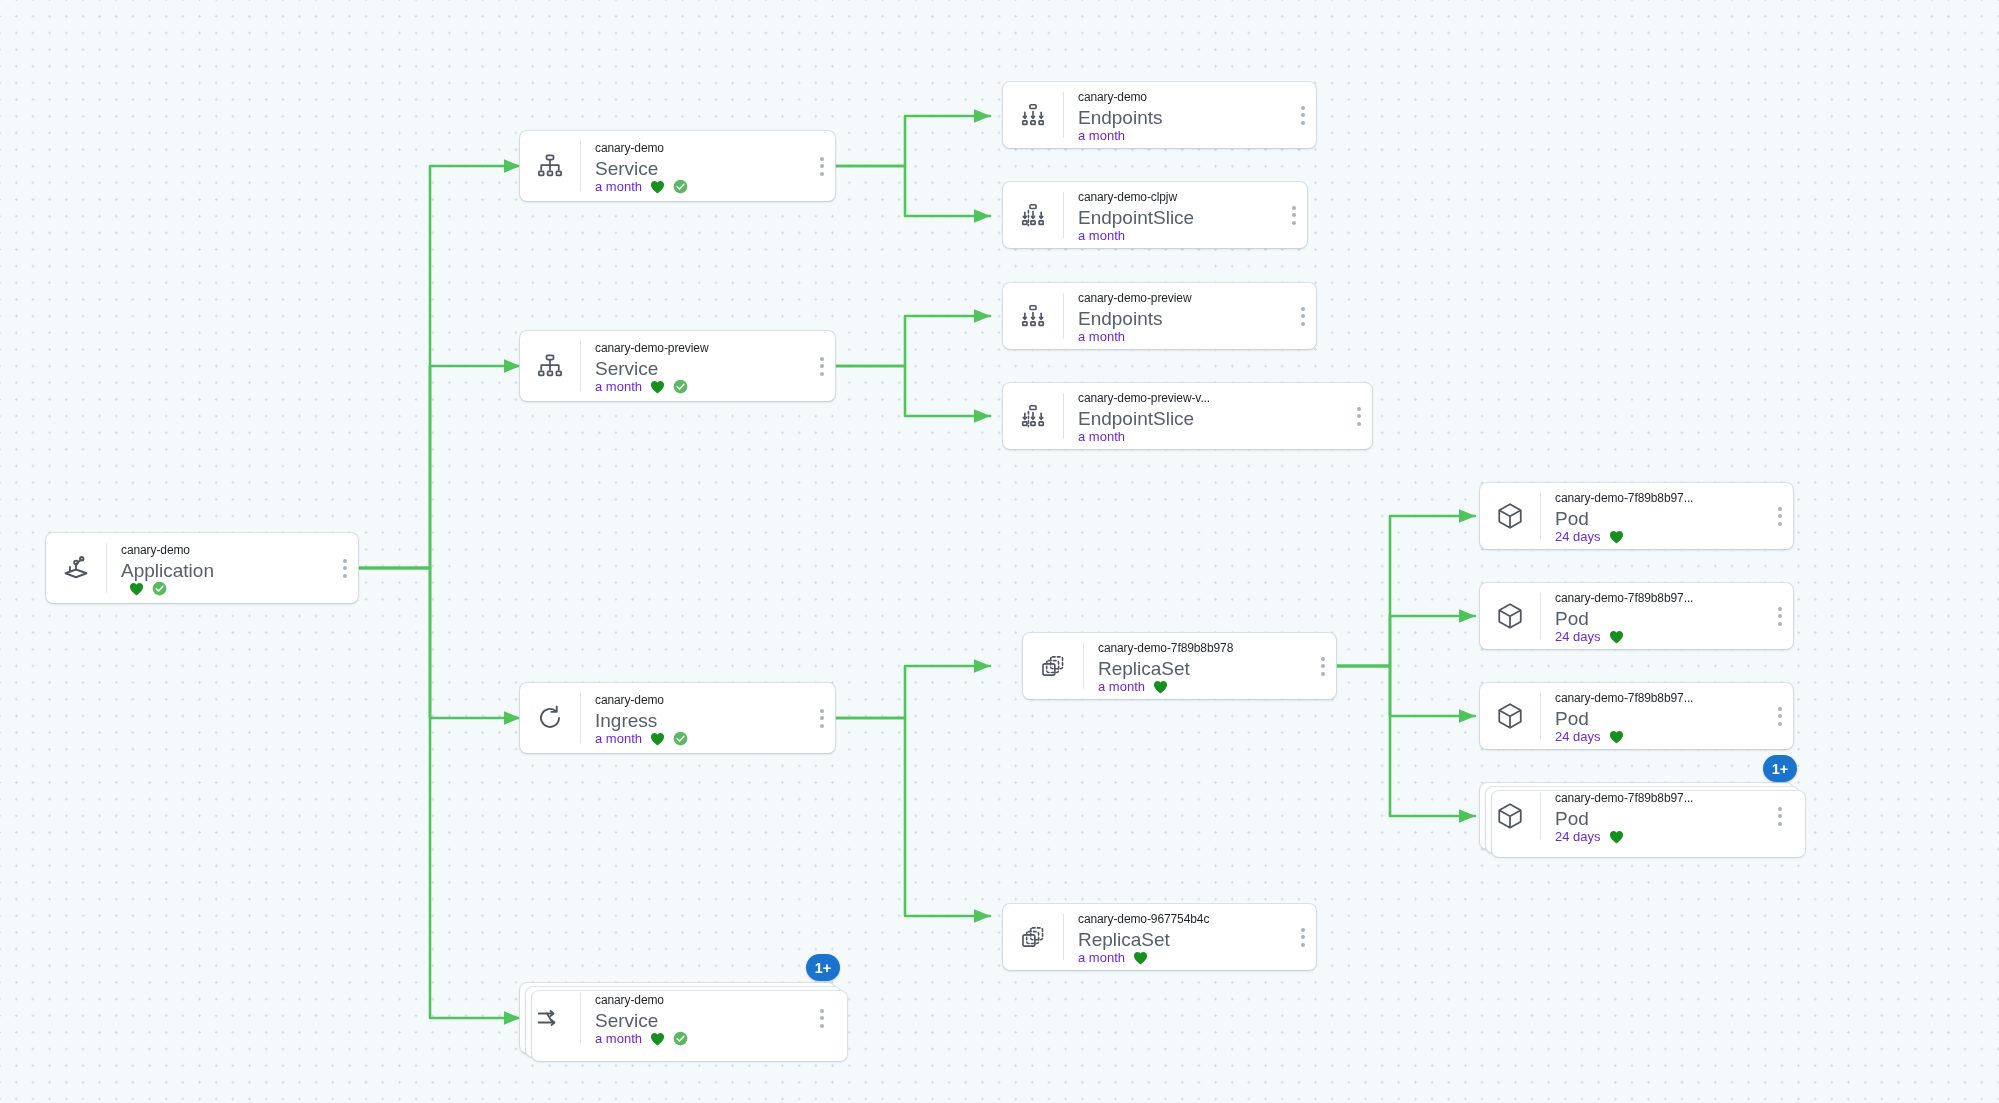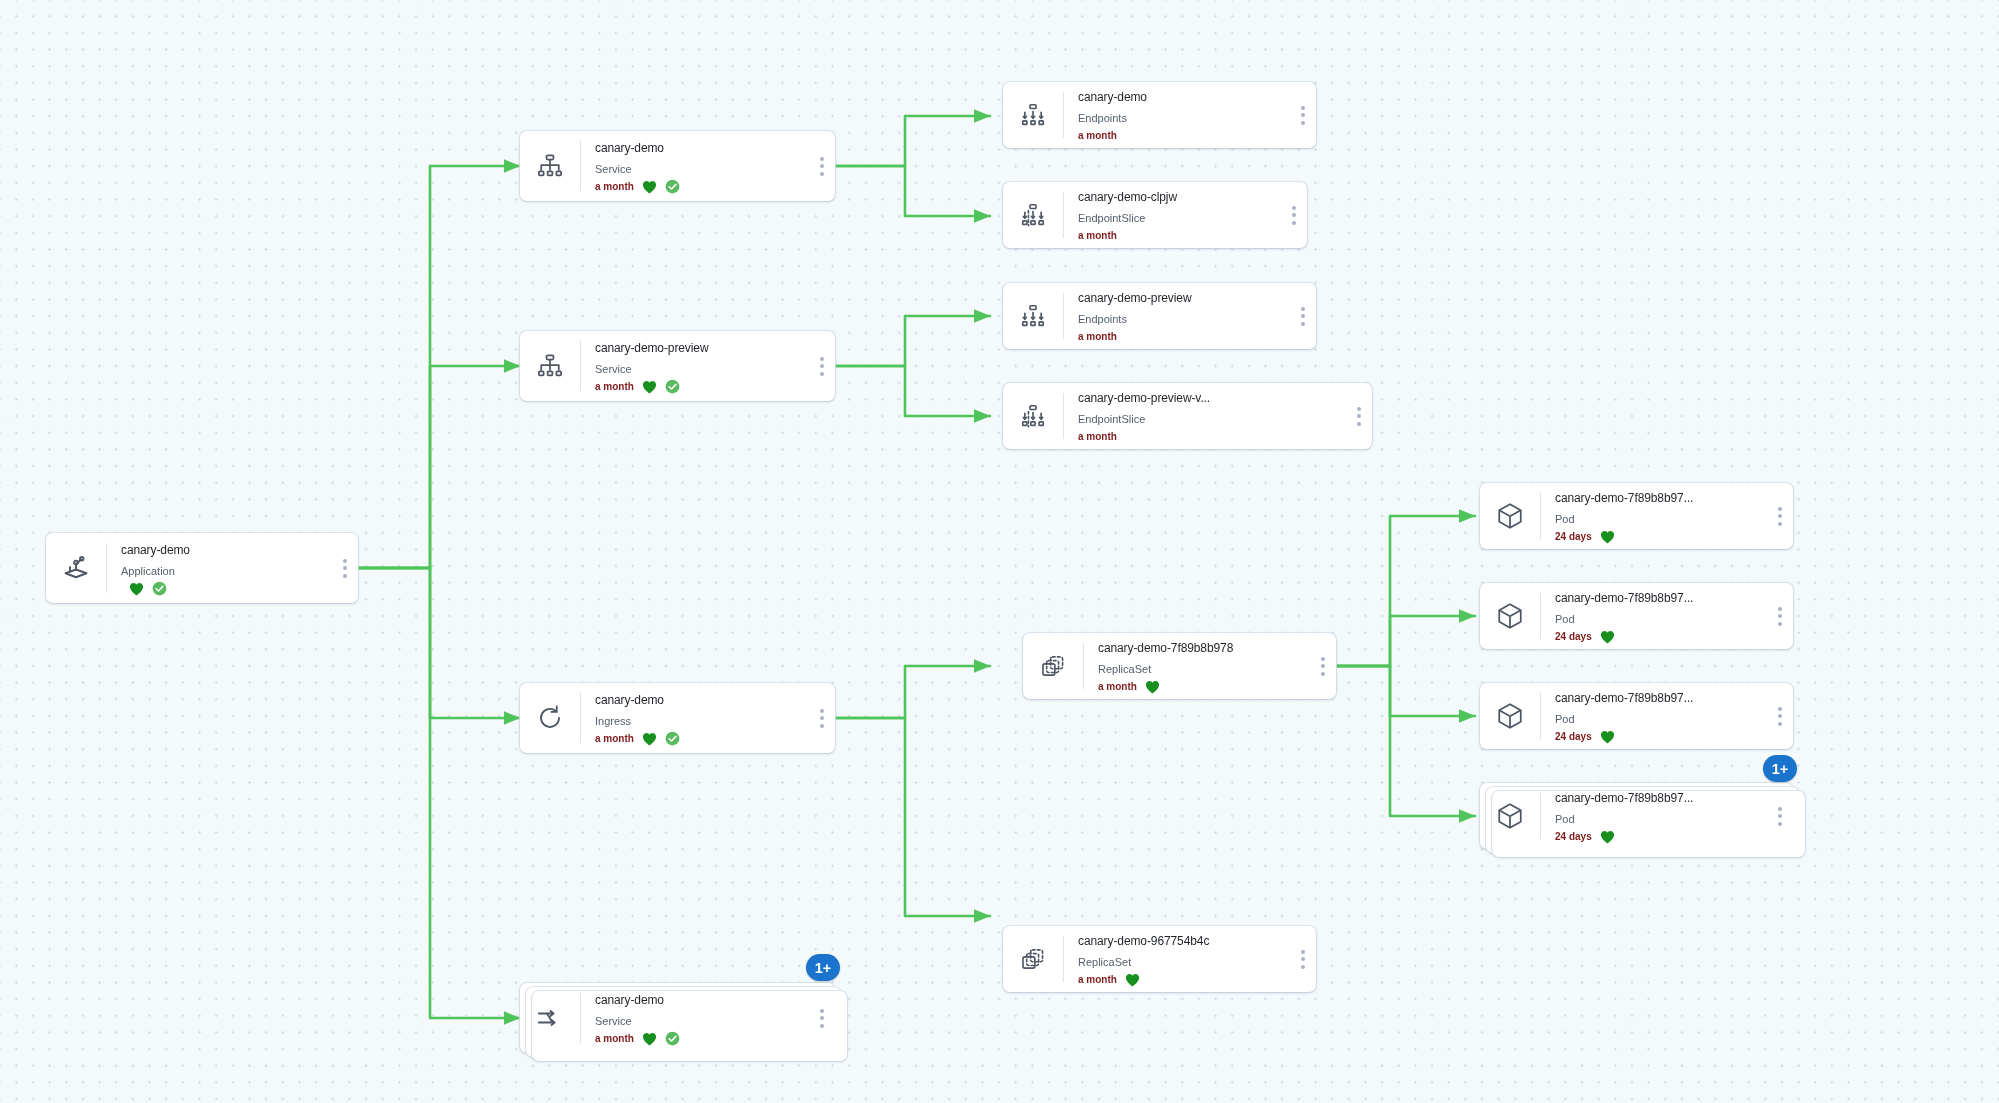--- a/index.html
+++ b/index.html
@@ -35,26 +35,26 @@
   }
   .node .body{
     flex:1;min-width:0;padding:0 6px 0 14px;
     display:flex;flex-direction:column;justify-content:center;gap:2px;
   }
   .node .title{
     font-size:12px;color:#1f2328;letter-spacing:-.1px;
     white-space:nowrap;overflow:hidden;text-overflow:ellipsis;line-height:21px;
   }
   .node .kind{
-    font-size:11px;color:#55606e;line-height:16px;white-space:nowrap;
+    font-size:19px;color:#55606e;line-height:16px;white-space:nowrap;
   }
   .node .metarow{
     display:flex;align-items:center;gap:8px;line-height:16px;
   }
-  .node .age{font-size:10px;color:#7f1d1d;white-space:nowrap;font-weight:bold;}
+  .node .age{font-size:13px;color:#6d28d9;white-space:nowrap;}
   .node .menu{
     width:26px;min-width:26px;height:100%;
     display:flex;align-items:center;justify-content:center;
   }
   .node .menu .dots{display:flex;flex-direction:column;gap:3.5px;}
   .node .menu .dots i{display:block;width:4px;height:4px;border-radius:50%;background:#aab2c3;}
 
   
   .heart{width:15px;height:14px;display:block;}
   .syncok{width:15px;height:15px;display:block;}
@@ -460,21 +460,21 @@
     </div>
     <div class="menu">
         <span class="dots">
           <i></i>
           <i></i>
           <i></i>
         </span>
       </div>
   </div>
 
-  <div class="node" style="left:1003px;top:926px;width:313px;height:66px;">
+  <div class="node" style="left:1003px;top:904px;width:313px;height:66px;">
     <div class="icon-col">
       <svg width="28" height="28" viewBox="0 0 24 24" fill="none" stroke="#4e5664" stroke-width="1.4" stroke-linecap="round" stroke-linejoin="round">
         <rect x="10" y="4.2" width="10.2" height="10.2" rx="1.6" stroke-dasharray="2.2 2"></rect>
         <rect x="6.6" y="7.4" width="10.2" height="10.2" rx="1.6" stroke-dasharray="2.2 2"></rect>
         <rect x="3.4" y="10.2" width="10.2" height="9.6" rx="1.6"></rect>
       </svg>
     </div>
     <div class="divider"></div>
     <div class="body">
       <div class="title">canary-demo-967754b4c</div>

